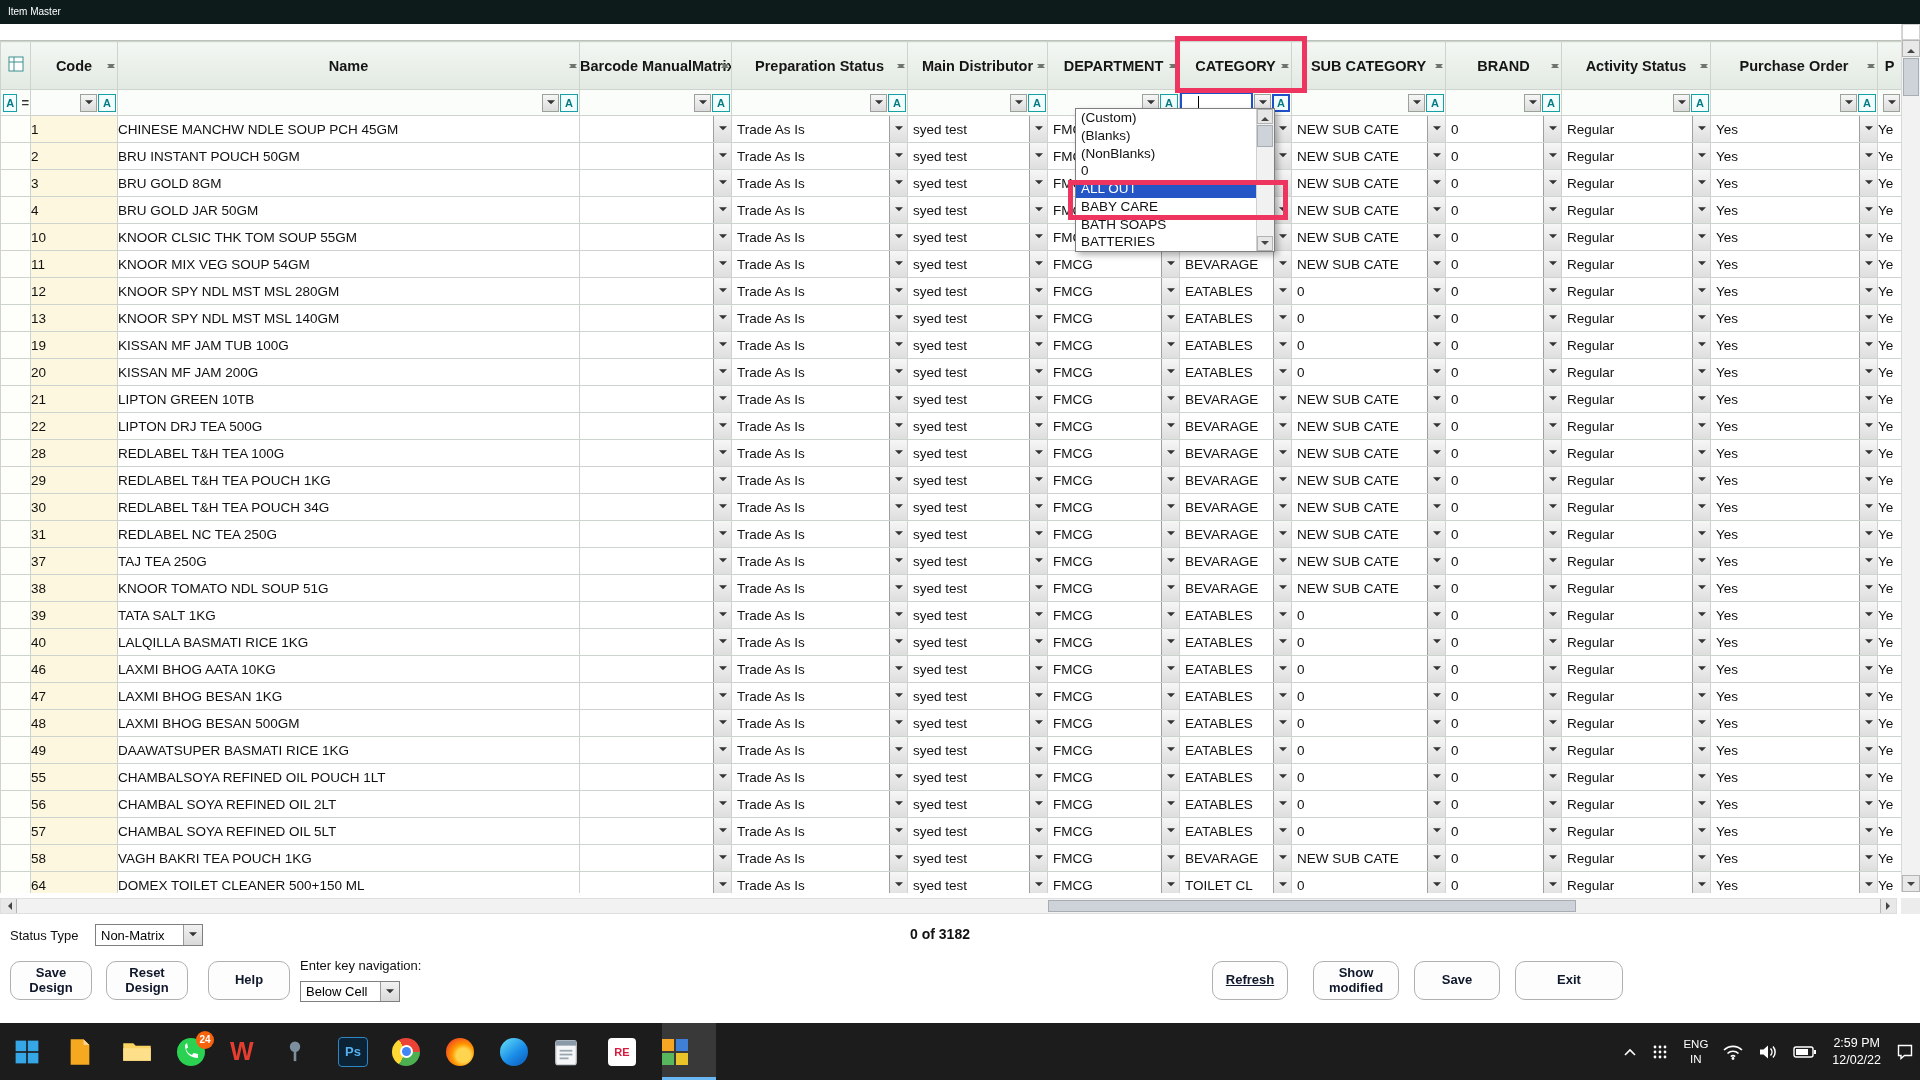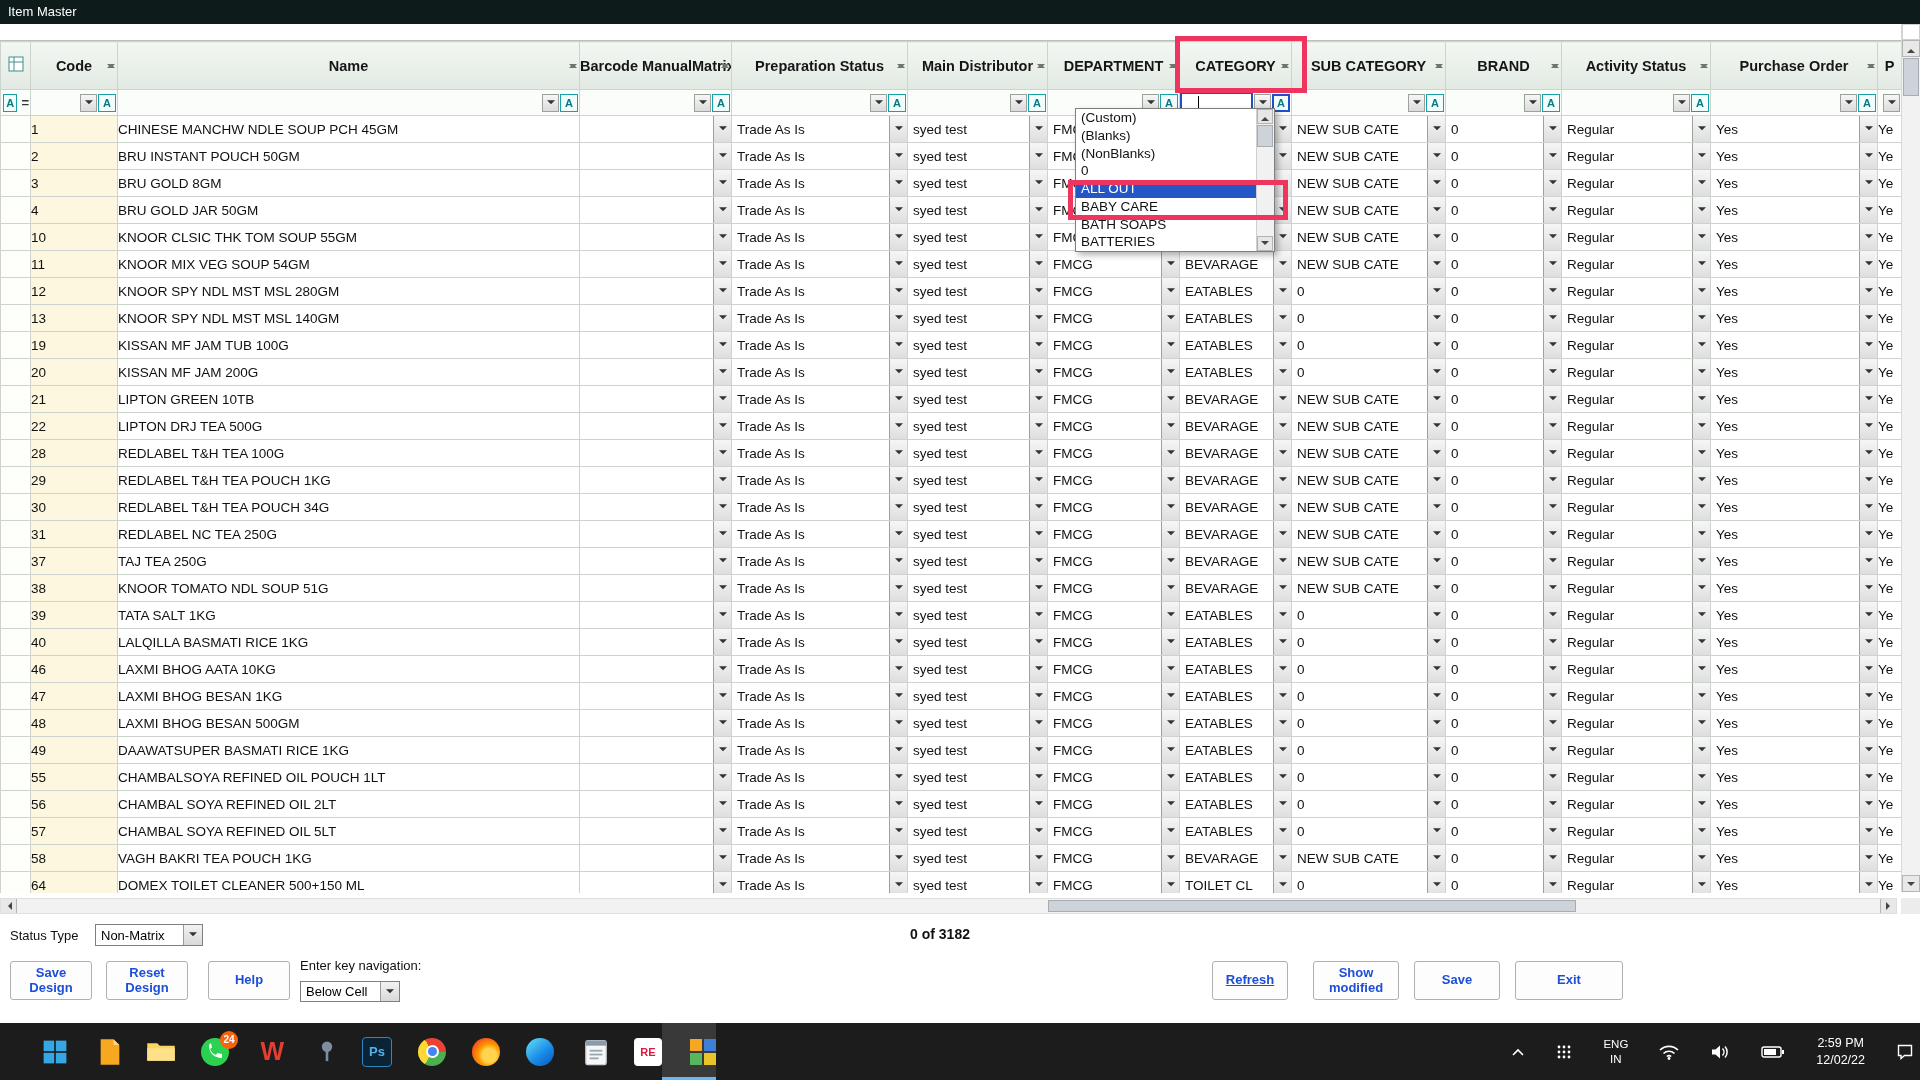--- a/index.html
+++ b/index.html
@@ -1,21 +1,21 @@
 <!DOCTYPE html>
 <html><head>
 <meta charset="utf-8">
 <style>
   html,body{margin:0;padding:0;width:1920px;height:1080px;overflow:hidden;background:#fff;
     font-family:"Liberation Sans",sans-serif;}
   .screen{position:relative;width:1920px;height:1080px;background:#fff;overflow:hidden;}
 
   
   .titlebar{position:absolute;left:0;top:0;width:100%;height:24px;background:#0d1b1a;color:#fff;
-    font-size:13px;line-height:24px;padding-left:8px;box-sizing:border-box;}
+    font-size:10px;line-height:24px;padding-left:8px;box-sizing:border-box;}
 
   
   .gridwrap{position:absolute;left:0;top:40px;width:1901px;height:852px;overflow:hidden;border-top:1px solid #b9c1b9;}
   table.grid{border-collapse:collapse;table-layout:fixed;width:1901px;font-size:13.5px;color:#111;}
   table.grid th,table.grid td{border:1px solid #cdd4cd;overflow:hidden;white-space:nowrap;padding:0;box-sizing:border-box;}
   .hrow th{height:48px;background:linear-gradient(#f3f7f3,#e2e9e2);font-weight:bold;font-size:14.5px;
     text-align:center;position:relative;color:#151515;}
   .sorticon{position:absolute;right:2px;top:50%;margin-top:-6px;width:8px;height:12px;}
   .sorticon::before{content:"";position:absolute;top:0;left:0;border:4px solid transparent;border-bottom:4px solid #6d756d;}
   .sorticon::after{content:"";position:absolute;bottom:0;left:0;border:4px solid transparent;border-top:4px solid #6d756d;}
@@ -80,54 +80,54 @@
   
   .count{position:absolute;left:855px;top:926px;width:170px;text-align:center;font-weight:bold;font-size:14px;color:#111;}
   .ptlabel{position:absolute;left:10px;top:928px;font-size:13px;color:#111;}
   .combo-box{position:absolute;display:flex;align-items:center;background:#fff;border:1px solid #7f7f7f;box-sizing:border-box;}
   .combo-box .val{flex:1;padding-left:5px;font-size:13px;overflow:hidden;white-space:nowrap;}
   .combo-box .cb{width:18px;align-self:stretch;background:linear-gradient(#f2f2f2,#d9d9d9);border-left:1px solid #9a9a9a;position:relative;}
   .combo-box .cb::after{content:"";position:absolute;left:50%;top:50%;transform:translate(-50%,-35%);border:4px solid transparent;border-top-color:#333;}
   .pt-combo{left:95px;top:924px;width:108px;height:22px;}
   .nav-combo{left:300px;top:981px;width:100px;height:21px;}
   .navlabel{position:absolute;left:300px;top:958px;font-size:13px;color:#111;}
-  .btn{position:absolute;top:961px;height:39px;background:#fdfdfd;border:1px solid #b0b0b0;border-radius:3px;
-    font-weight:bold;font-size:13px;color:#1d4ed8;display:flex;align-items:center;justify-content:center;
+  .btn{position:absolute;top:961px;height:39px;background:#fdfdfd;border:1px solid #b0b0b0;border-radius:10px;
+    font-weight:bold;font-size:13px;color:#0f172a;display:flex;align-items:center;justify-content:center;
     text-align:center;line-height:1.15;box-sizing:border-box;padding:0 4px;}
   .b-savedesign{left:10px;width:82px;}
   .b-resetdesign{left:106px;width:82px;}
   .b-help{left:208px;width:82px;}
   .b-refresh{left:1212px;width:76px;text-decoration:underline;}
   .b-showmod{left:1313px;width:86px;}
   .b-save{left:1414px;width:86px;}
   .b-exit{left:1515px;width:108px;}
 
   
   .taskbar{position:absolute;left:0;top:1023px;width:100%;height:57px;background:#1c1c1c;display:flex;align-items:center;}
   .tb-icons{display:flex;align-items:center;height:100%;padding-left:14px;}
-  .tbi{width:54px;height:100%;display:flex;align-items:center;justify-content:flex-end;position:relative;}
+  .tbi{width:54px;height:100%;display:flex;align-items:center;justify-content:flex-start;position:relative;}
   .tbi.active{background:rgba(255,255,255,.13);box-shadow:inset 0 -3px 0 #6ab8f3;}
   .wa{position:relative;width:30px;height:30px;}
   .badge{position:absolute;top:-6px;right:-8px;background:#f7630c;color:#fff;border-radius:50%;
     width:18px;height:18px;font-size:10px;line-height:18px;text-align:center;font-weight:bold;}
   .wred{color:#e33e30;font-weight:bold;font-size:25px;}
   .ps{width:28px;height:28px;background:#0b2334;border:1px solid #2f86c4;border-radius:4px;color:#53b1f0;
     font-weight:bold;font-size:13px;display:flex;align-items:center;justify-content:center;}
   .chrome{width:28px;height:28px;border-radius:50%;display:flex;align-items:center;justify-content:center;
     background:conic-gradient(from -30deg,#ea4335 0 120deg,#4caf50 120deg 240deg,#fdd835 240deg 360deg);}
   .cwhite{width:13px;height:13px;border-radius:50%;background:#fff;display:flex;align-items:center;justify-content:center;}
   .cblue{width:9px;height:9px;border-radius:50%;background:#4285f4;}
   .ffx{width:28px;height:28px;border-radius:50%;background:radial-gradient(circle at 62% 62%,#ffd54f 0 28%,#ff9800 46%,#f4511e 75%,#d84315 100%);}
   .edge{width:28px;height:28px;border-radius:50%;background:linear-gradient(140deg,#59d3f5 10%,#1b8ee8 55%,#0a57ba 100%);}
   .re{width:28px;height:28px;background:#fff;border-radius:4px;color:#d81b3c;font-weight:bold;font-size:11px;
     display:flex;align-items:center;justify-content:center;}
   .im{display:grid;grid-template-columns:12px 12px;grid-template-rows:12px 12px;gap:2px;}
   .im span{display:block;}
   .im .s1{background:#f5a623;} .im .s2{background:#3f7fd6;} .im .s3{background:#58b65c;} .im .s4{background:#e8c32a;}
-  .tray{position:absolute;right:6px;top:0;height:100%;display:flex;align-items:center;gap:31px;color:#fff;}
+  .tray{position:absolute;right:6px;top:0;height:100%;display:flex;align-items:center;gap:15px;color:#fff;}
   .lang{font-size:11.5px;line-height:1.25;text-align:center;}
   .clock{font-size:12.5px;line-height:1.3;text-align:center;}
 </style>
 </head>
 <body>
 
 <div class="screen">
 
   <div class="titlebar">
     <span>Item Master</span>

